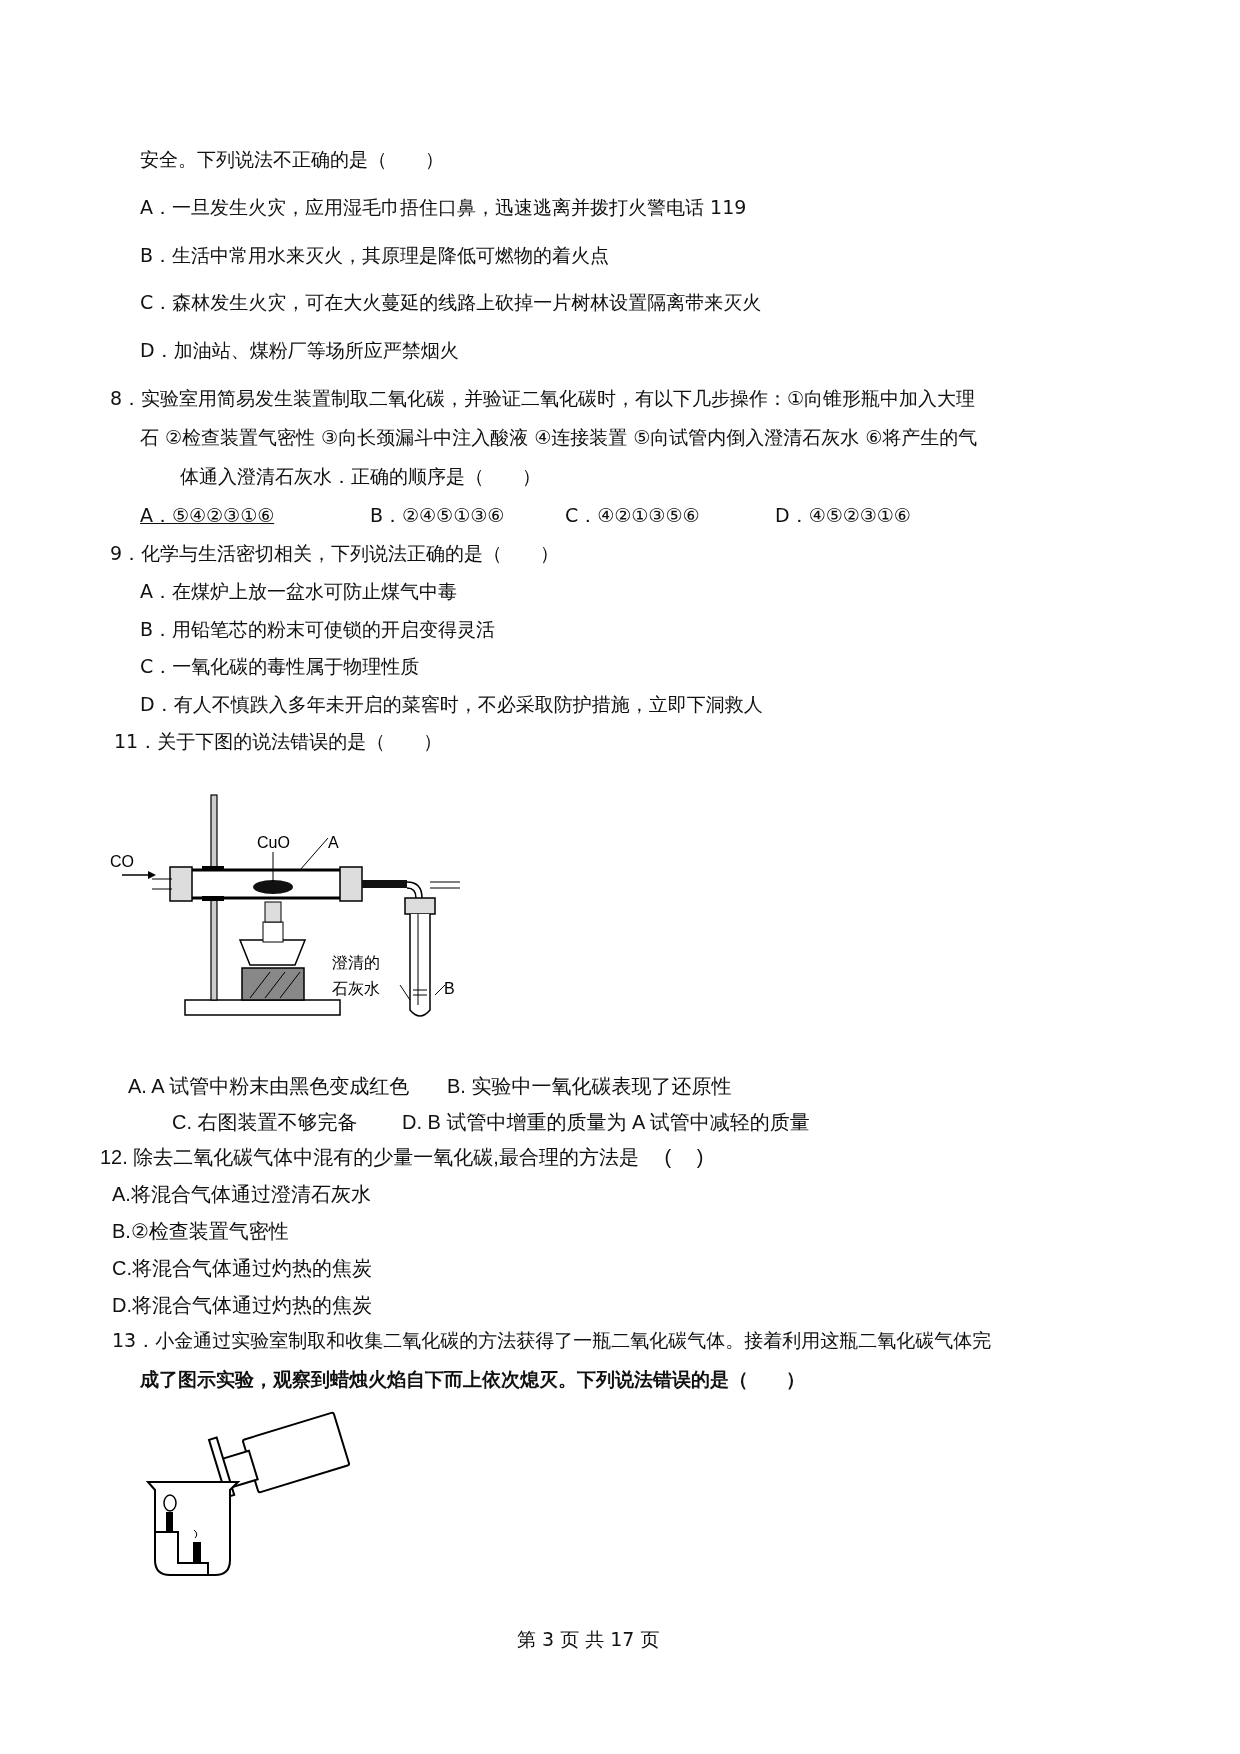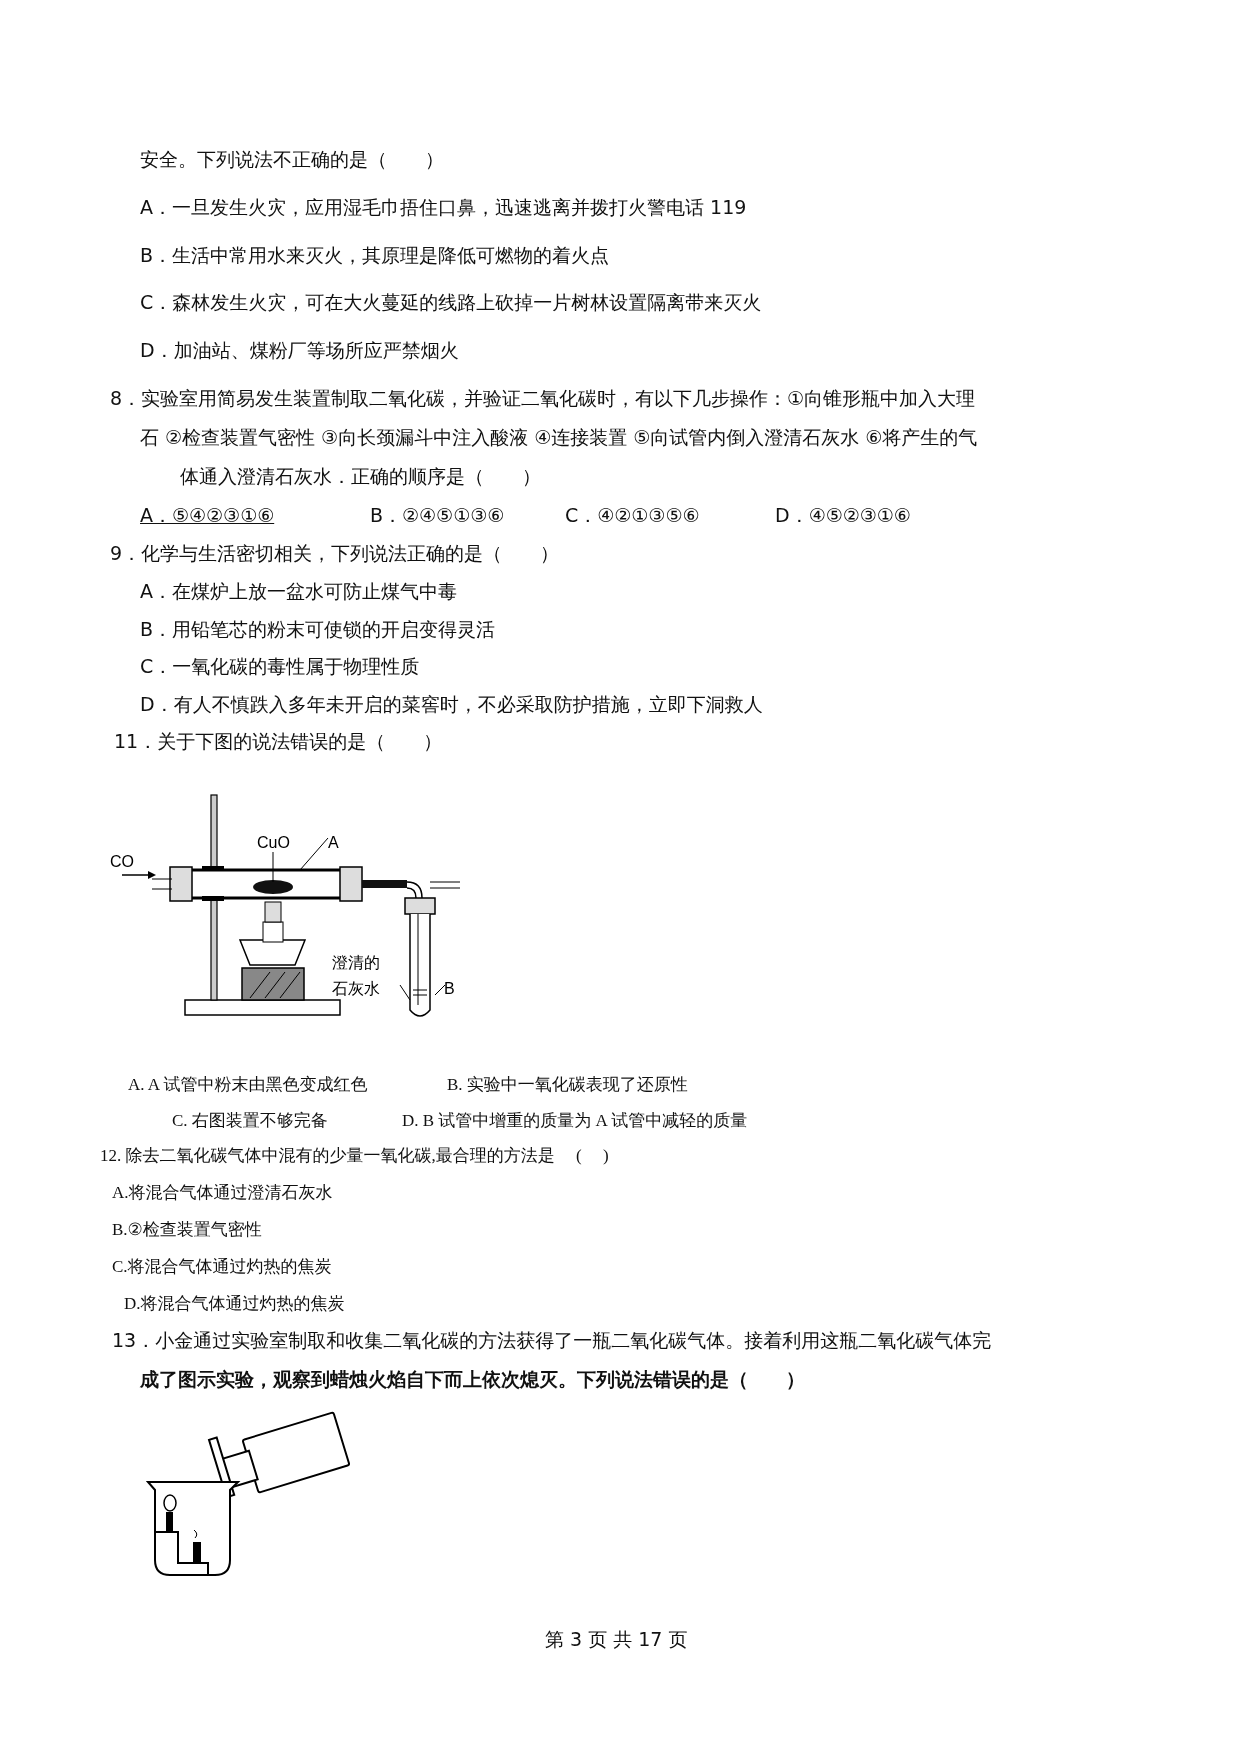--- a/index.html
+++ b/index.html
@@ -2,21 +2,21 @@
 <html><head>
 <meta charset="utf-8">
 <style>
   html, body { margin: 0; padding: 0; background: #ffffff; }
   body {
     width: 1240px; height: 1754px; position: relative; overflow: hidden;
     font-family: "DejaVu Sans", "Liberation Sans", sans-serif;
     color: #111; font-size: 19px;
   }
   .line { position: absolute; white-space: nowrap; line-height: 1; }
-  .serif { font-family: Liberation Serif, serif; font-size: 17px; }
+  .serif { font-family: Liberation Sans, sans-serif; font-size: 20px; }
   svg { position: absolute; }
   .footer { font-family: "DejaVu Sans", sans-serif; font-size: 19px; }
 </style>
 </head>
 <body>
 
 <div class="line" style="left:140px;top:150px;">安全。下列说法不正确的是（　　）</div>
 <div class="line" style="left:140px;top:198px;">A．一旦发生火灾，应用湿毛巾捂住口鼻，迅速逃离并拨打火警电话 119</div>
 <div class="line" style="left:140px;top:246px;">B．生活中常用水来灭火，其原理是降低可燃物的着火点</div>
 <div class="line" style="left:140px;top:293px;">C．森林发生火灾，可在大火蔓延的线路上砍掉一片树林设置隔离带来灭火</div>
@@ -93,21 +93,21 @@
 
 <div class="line serif" style="left:128px;top:1076px;">A. A 试管中粉末由黑色变成红色</div>
 <div class="line serif" style="left:447px;top:1076px;">B. 实验中一氧化碳表现了还原性</div>
 <div class="line serif" style="left:128px;top:1112px;margin-left:44px;">C. 右图装置不够完备</div>
 <div class="line serif" style="left:402px;top:1112px;">D. B 试管中增重的质量为 A 试管中减轻的质量</div>
 
 <div class="line serif" style="left:100px;top:1147px;">12.  除去二氧化碳气体中混有的少量一氧化碳,最合理的方法是　 (　 )</div>
 <div class="line serif" style="left:112px;top:1184px;">A.将混合气体通过澄清石灰水</div>
 <div class="line serif" style="left:112px;top:1221px;">B.②检查装置气密性</div>
 <div class="line serif" style="left:112px;top:1258px;">C.将混合气体通过灼热的焦炭</div>
-<div class="line serif" style="left:124px;top:1295px;">D.将混合气体通过灼热的焦炭</div>
+<div class="line serif" style="left:112px;top:1295px;">D.将混合气体通过灼热的焦炭</div>
 
 <div class="line" style="left:112px;top:1331px;">13．小金通过实验室制取和收集二氧化碳的方法获得了一瓶二氧化碳气体。接着利用这瓶二氧化碳气体完</div>
 <div class="line" style="left:140px;top:1370px;font-weight:bold;">成了图示实验，观察到蜡烛火焰自下而上依次熄灭。下列说法错误的是（　　）</div>
 
 <svg style="left:140px;top:1410px;" width="210" height="170" viewBox="0 0 210 170">
 
   <g transform="rotate(-17 140 50)">
     <rect x="110" y="20" width="95" height="55" fill="#fff" stroke="#000" stroke-width="2" rx="2"></rect>
     <rect x="85" y="32" width="28" height="30" fill="#fff" stroke="#000" stroke-width="2"></rect>
     <rect x="78" y="10" width="8" height="60" fill="#fff" stroke="#000" stroke-width="2"></rect>
@@ -117,13 +117,13 @@
 
   <path d="M15 122 L38 122 L38 153 L68 153 L68 165" fill="none" stroke="#000" stroke-width="2"></path>
 
   <rect x="26" y="102" width="7" height="20" fill="#000"></rect>
   <ellipse cx="30" cy="93" rx="6" ry="8" fill="#fff" stroke="#000" stroke-width="1.5"></ellipse>
 
   <rect x="53" y="132" width="8" height="21" fill="#000"></rect>
   <path d="M54 120 Q59 124 55 128" fill="none" stroke="#000"></path>
 </svg>
 
-<div class="line footer" style="left:545px;top:1630px;">第 3 页 共 17 页</div>
+<div class="line footer" style="left:517px;top:1630px;">第 3 页 共 17 页</div>
 
 </body></html>

